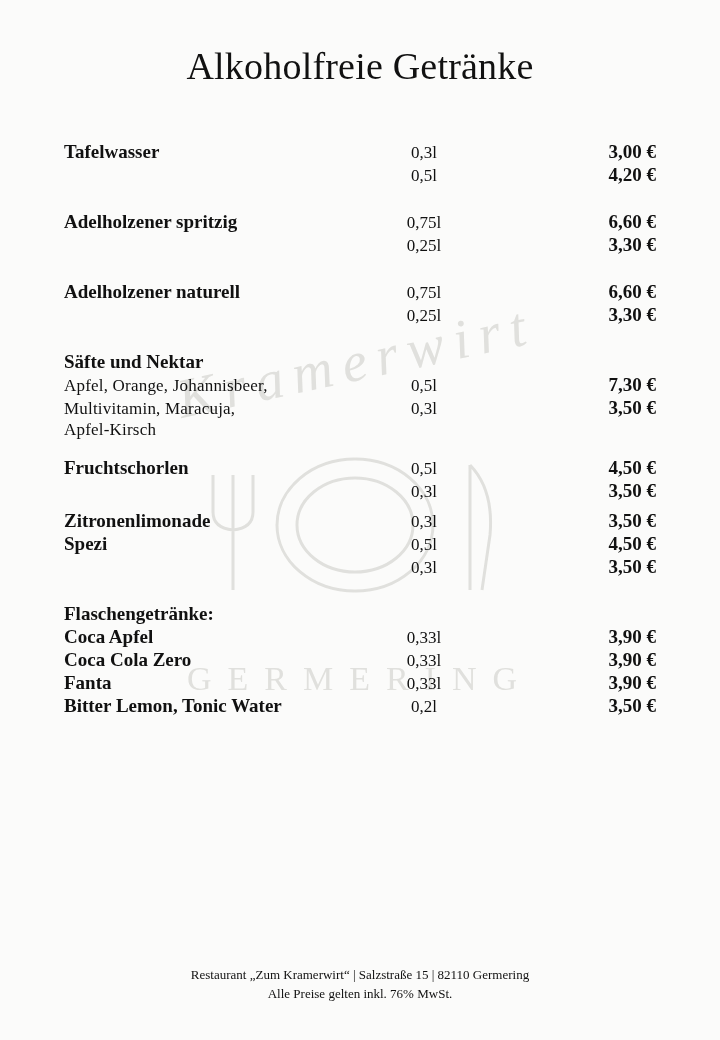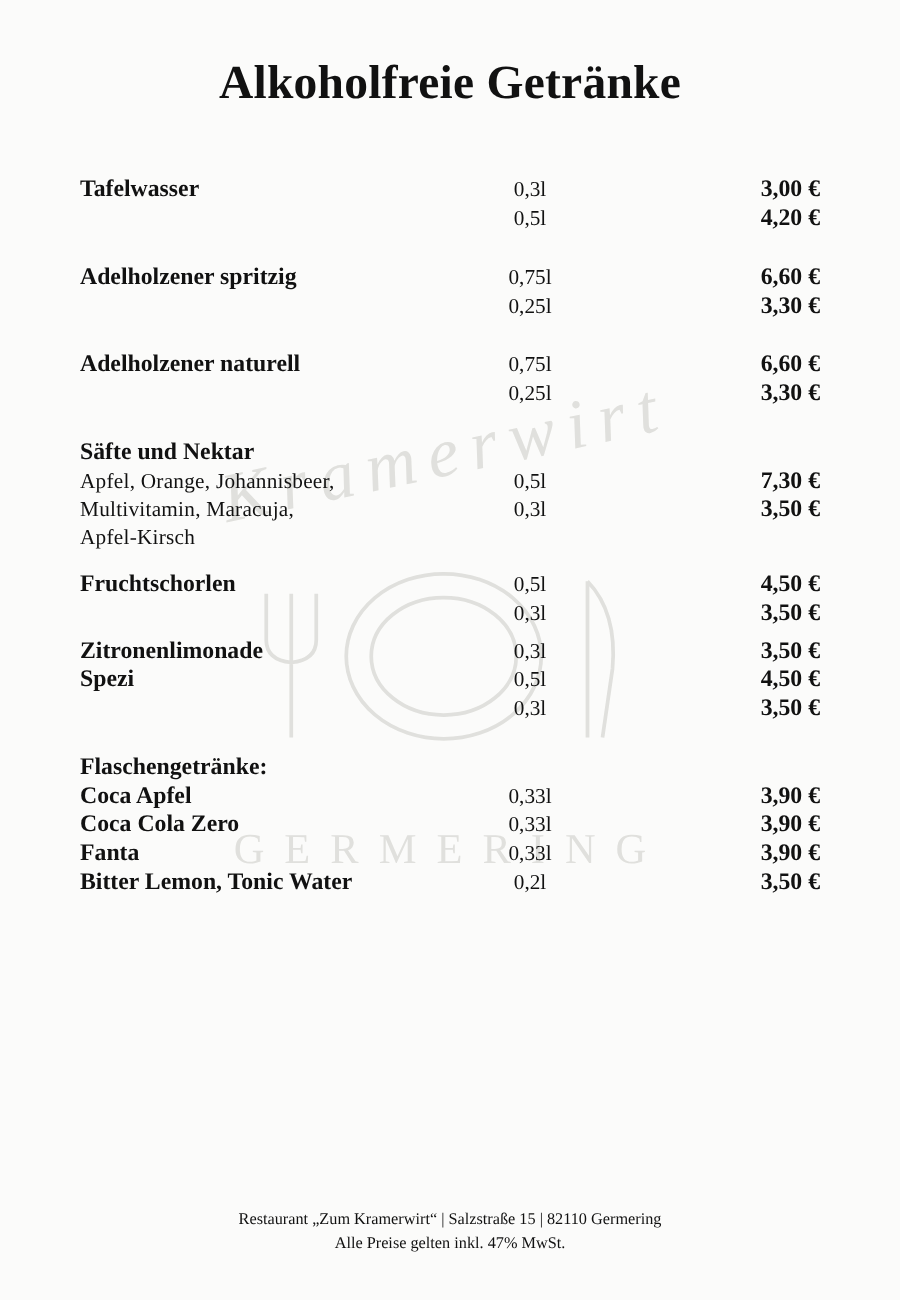--- a/index.html
+++ b/index.html
@@ -33,21 +33,21 @@
     opacity: 0.85;
   }
   .content {
     position: relative;
     z-index: 2;
     padding: 0 64px;
   }
   .title {
     text-align: center;
     font-size: 38px;
-    font-weight: bold;
+    font-weight: normal;
     letter-spacing: 0.2px;
     margin: 0;
     padding-top: 44px;
     font-family: "Liberation Serif", serif;
   }
   .menu {
     margin-top: 52px;
   }
   .group {
     margin-bottom: 2px;
@@ -255,16 +255,16 @@
           <span class="size">0,2l</span>
           <span class="price">3,50 €</span>
         </div>
       </div>
 
     </div>
   </div>
 
   <div class="footer">
     <div>Restaurant „Zum Kramerwirt“ | Salzstraße 15 | 82110 Germering</div>
-    <div>Alle Preise gelten inkl. 47% MwSt.</div>
+    <div>Alle Preise gelten inkl. 76% MwSt.</div>
   </div>
 
 </div>
 
 </body></html>

